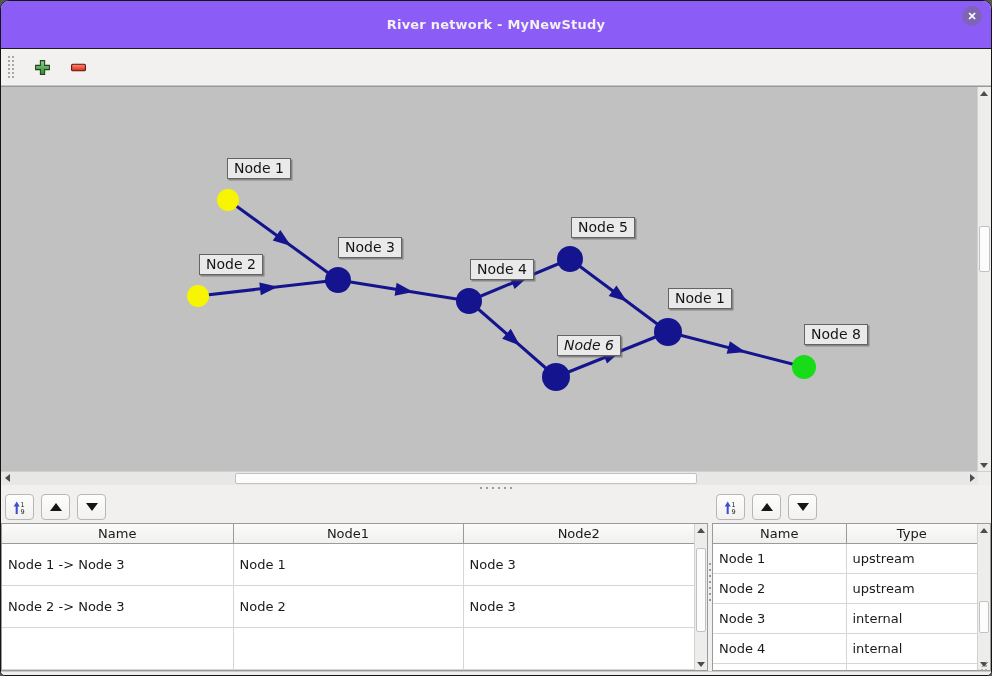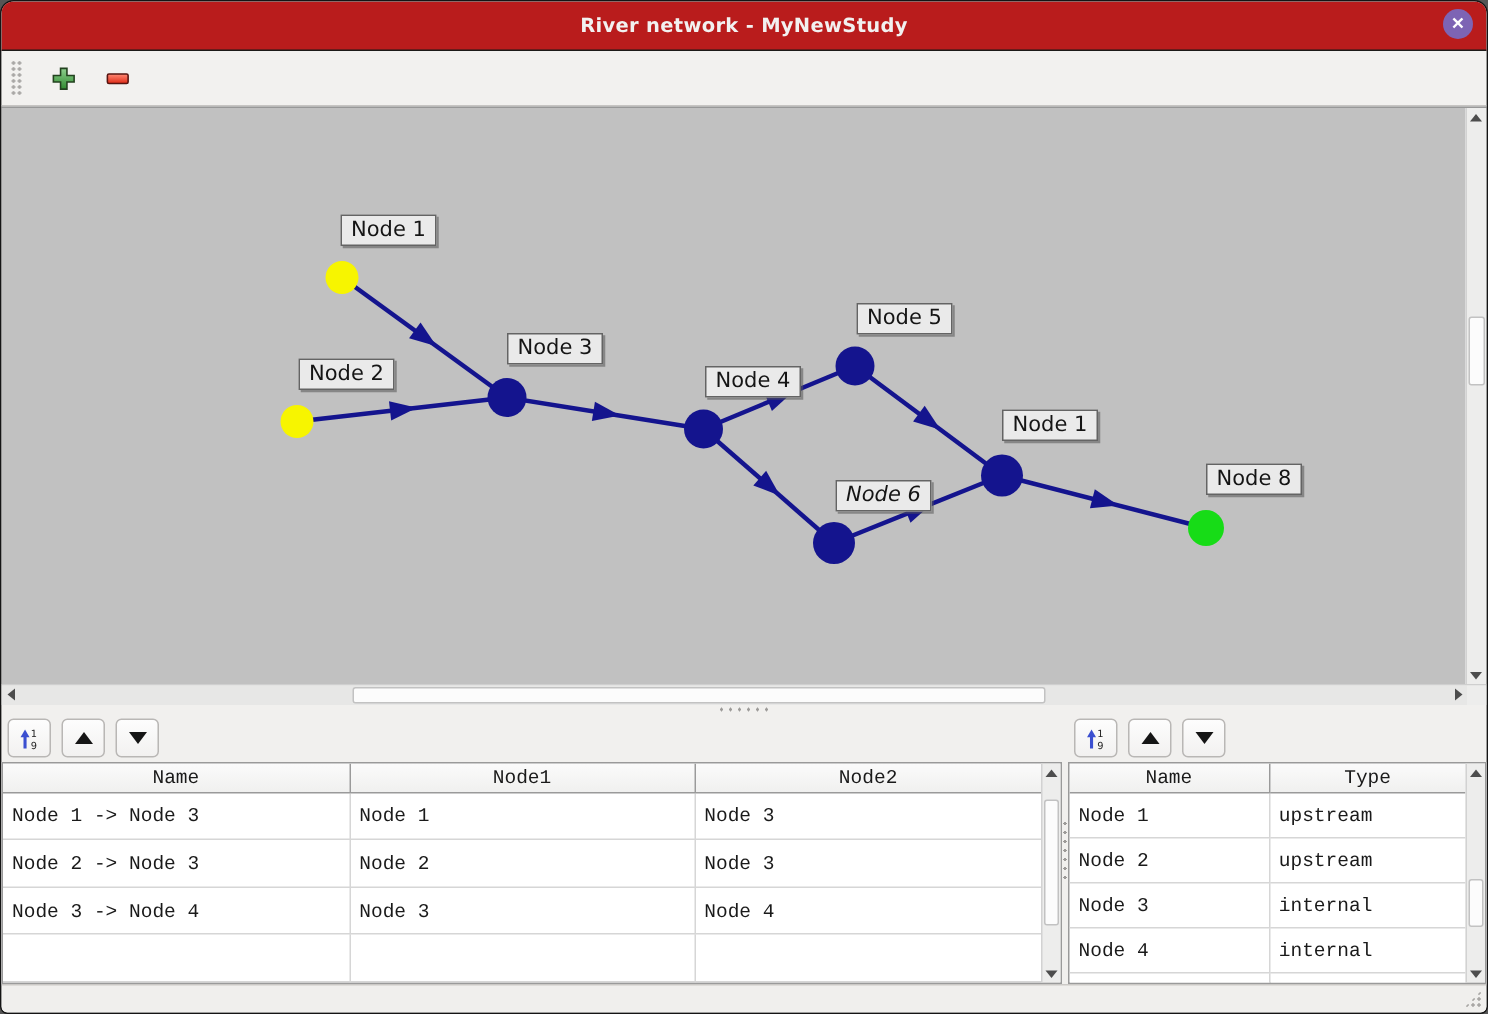--- a/index.html
+++ b/index.html
@@ -1,21 +1,21 @@
 <!DOCTYPE html>
 <html><head>
 <meta charset="utf-8">
 <style>
   * { margin:0; padding:0; box-sizing:border-box; }
   html,body { width:992px; height:676px; background:#555; font-family:"DejaVu Sans","Liberation Sans",sans-serif; }
   .window { width:992px; height:676px; border:1px solid #141414; border-radius:9px 9px 5px 5px;
             overflow:hidden; background:#f1f0ee; display:flex; flex-direction:column; }
 
   
-  .titlebar { height:33px; background:#b91c1c; display:flex; align-items:center; justify-content:center;
+  .titlebar { height:48px; background:#8b5cf6; display:flex; align-items:center; justify-content:center;
               position:relative; flex:0 0 auto; border-bottom:1px solid #1d1b19; }
   .titlebar .title { color:#f2f1f0; font-size:13px; font-weight:bold; letter-spacing:0.2px; }
   .close-btn { position:absolute; right:9px; top:5px; width:20px; height:20px; border-radius:50%;
                background:#7d64b4; border:none; color:#fff; font-size:11px; font-weight:bold;
                line-height:18px; text-align:center; cursor:pointer; padding:0; }
 
   
   .toolbar { height:37px; background:#f2f1ef; display:flex; align-items:center; gap:10px;
              padding-left:6px; border-bottom:1px solid #c6c4c2; flex:0 0 auto; }
   .grip { width:8px; height:24px;
@@ -62,21 +62,21 @@
   .panel-left { width:707px; }
   .panel-right { width:279px; }
   .panel-toolbar { height:32px; display:flex; align-items:center; gap:7px; padding-left:4px; flex:0 0 auto; }
   .pbtn { width:29px; height:26px; background:linear-gradient(#fdfdfd,#f2f1f0); border:1px solid #b9b7b5;
           border-radius:4px; display:flex; align-items:center; justify-content:center; cursor:pointer; padding:0; }
   .pbtn svg { width:15px; height:15px; }
   .pbtn .tri-up-big   { border-left:6px solid transparent; border-right:6px solid transparent; border-bottom:8px solid #151515; }
   .pbtn .tri-down-big { border-left:6px solid transparent; border-right:6px solid transparent; border-top:8px solid #151515; }
 
   .table-wrap { height:148px; border:1px solid #9a9a9a; background:#fff; display:flex; overflow:hidden; }
-  table.grid { border-collapse:collapse; table-layout:fixed; font-size:13px; color:#1a1a1a;font-family:Liberation Mono, monospace; }
+  table.grid { border-collapse:collapse; table-layout:fixed; font-size:13px; color:#1a1a1a; }
   .panel-left  table.grid { width:692px; }
   .panel-right table.grid { width:264px; }
   table.grid th { height:19px; font-weight:normal; text-align:center; font-size:13px;
                   background:linear-gradient(#fbfbfb,#f0f0ef); border-right:1px solid #9a9a9a;
                   border-bottom:1px solid #9a9a9a; overflow:hidden; }
   table.grid th:last-child { border-right:none; }
   table.grid td { height:30px; padding:0 6px; border-right:1px solid #d6d6d6;
                   border-bottom:1px solid #d6d6d6; background:#fff; overflow:hidden; white-space:nowrap; }
   table.grid td:last-child { border-right:none; }
   .tbl-scroll { width:13px; background:#ededec; border-left:1px solid #d2d2d2; position:relative; flex:0 0 auto; }
@@ -232,25 +232,20 @@
                 <td>Node 1 -&gt; Node 3</td>
                 <td>Node 1</td>
                 <td>Node 3</td>
               </tr>
               <tr>
                 <td>Node 2 -&gt; Node 3</td>
                 <td>Node 2</td>
                 <td>Node 3</td>
               </tr>
               <tr>
-                <td>Node 3 -&gt; Node 4</td>
-                <td>Node 3</td>
-                <td>Node 4</td>
-              </tr>
-              <tr>
                 <td>&nbsp;</td>
                 <td>&nbsp;</td>
                 <td>&nbsp;</td>
               </tr>
             </tbody>
         </table>
         <div class="tbl-scroll">
           <div class="sb-arrow" style="top:0;left:0;">
               <div class="tri tri-up"></div>
             </div>

